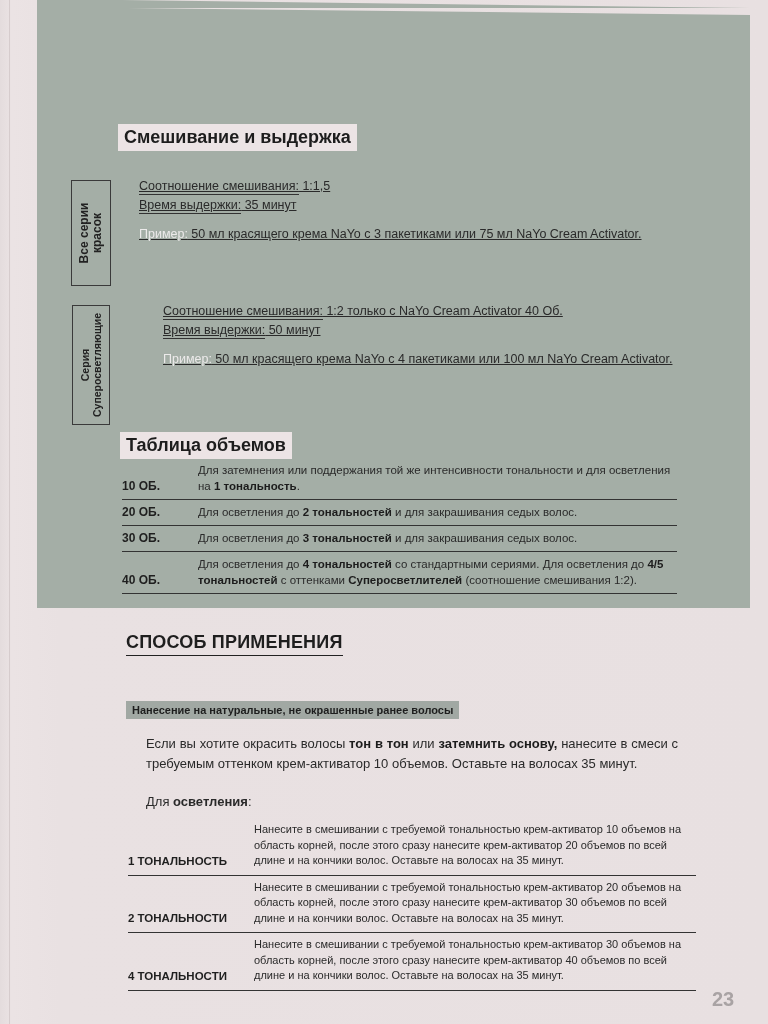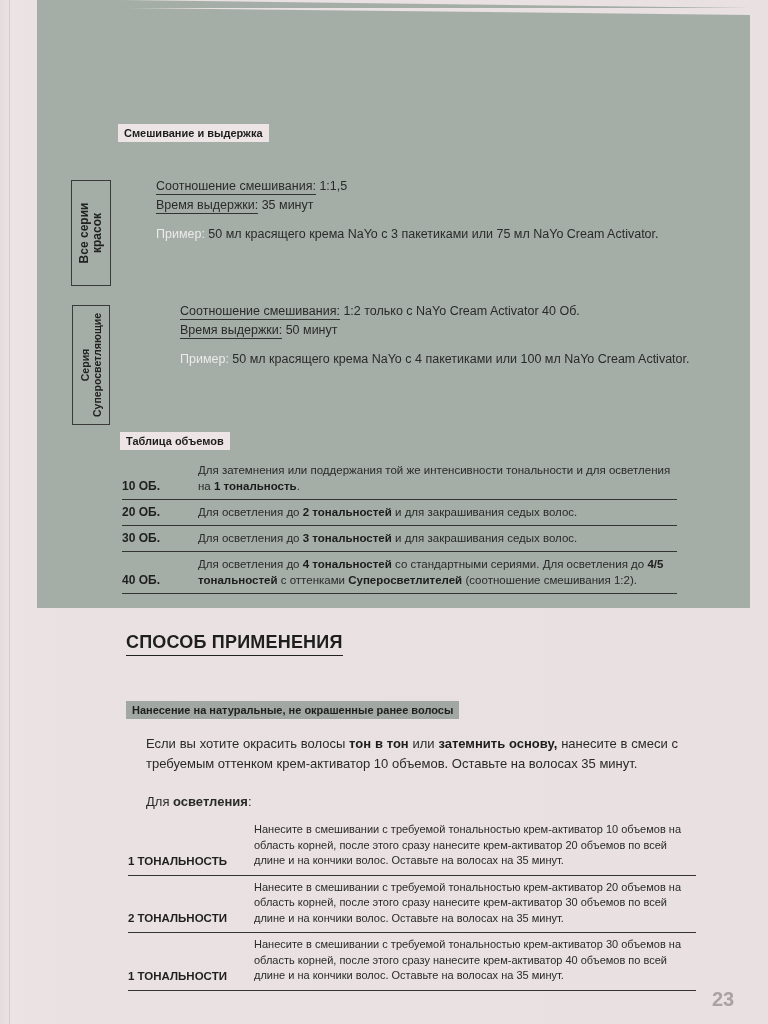--- a/index.html
+++ b/index.html
@@ -23,38 +23,38 @@
       background: #a4aea6;
       clip-path: polygon(0 0, 12.8% 0, 100% 7px, 100% 100%, 0 100%);
     }
     .panel-top-shadow {
       position: absolute; left: 37px; top: 0; width: 713px; height: 8px;
       background: #a4aea6;
       clip-path: polygon(0 100%, 0 0, 12% 0, 100% 100%);
     }
     .label-chip {
       position: absolute; background: #ece4e5; color: #1d1d1d;
-      font-weight: bold; font-size: 11px; padding: 3px 6px;
+      font-weight: bold; font-size: 18px; padding: 3px 6px;
     }
     .chip-mixing { left: 118px; top: 124px; }
     .chip-volumes { left: 120px; top: 432px; }
 
     .side-box {
       position: absolute; border: 1px solid #3a3a3a;
       display: flex; align-items: center; justify-content: center;
     }
     .side-box .rot {
       transform: rotate(-90deg); white-space: nowrap;
       font-weight: bold; font-size: 12px; line-height: 13px; text-align: center; color: #222;
     }
     .box-all { left: 71px; top: 180px; width: 40px; height: 106px; }
     .box-super { left: 72px; top: 305px; width: 38px; height: 120px; }
     .box-super .rot { font-size: 10.5px; line-height: 12px; }
 
-    .mix-block { position: absolute; left: 156px; width: 540px; font-size: 12.5px; color: #2a2a2a; }
+    .mix-block { position: absolute; left: 139px; width: 540px; font-size: 12.5px; color: #2a2a2a; text-decoration: underline; }
     .mix-block .line { display: block; margin-bottom: 5px; }
     .u { border-bottom: 1px solid #333; padding-bottom: 1px; }
     .example { margin-top: 12px; line-height: 20px; font-size: 12.5px; }
     .example .ex-label { color: #eceaea; }
     .mix-a { top: 179px; }
     .mix-b { top: 304px; margin-left: 24px; }
 
     .vol-table { position: absolute; left: 122px; top: 458px; width: 555px; }
     .vol-row {
       display: flex; align-items: flex-end;
@@ -162,19 +162,19 @@
   <div class="tone-table">
     <div class="tone-row">
       <div class="tone-key">1 ТОНАЛЬНОСТЬ</div>
       <div class="tone-desc">Нанесите в смешивании с требуемой тональностью крем-активатор 10 объемов на область корней, после этого сразу нанесите крем-активатор 20 объемов по всей длине и на кончики волос. Оставьте на волосах на 35 минут.</div>
     </div>
     <div class="tone-row">
       <div class="tone-key">2 ТОНАЛЬНОСТИ</div>
       <div class="tone-desc">Нанесите в смешивании с требуемой тональностью крем-активатор 20 объемов на область корней, после этого сразу нанесите крем-активатор 30 объемов по всей длине и на кончики волос. Оставьте на волосах на 35 минут.</div>
     </div>
     <div class="tone-row">
-      <div class="tone-key">1 ТОНАЛЬНОСТИ</div>
+      <div class="tone-key">4 ТОНАЛЬНОСТИ</div>
       <div class="tone-desc">Нанесите в смешивании с требуемой тональностью крем-активатор 30 объемов на область корней, после этого сразу нанесите крем-активатор 40 объемов по всей длине и на кончики волос. Оставьте на волосах на 35 минут.</div>
     </div>
   </div>
 
   <div class="page-number">23</div>
 </div>
 
 </body></html>

